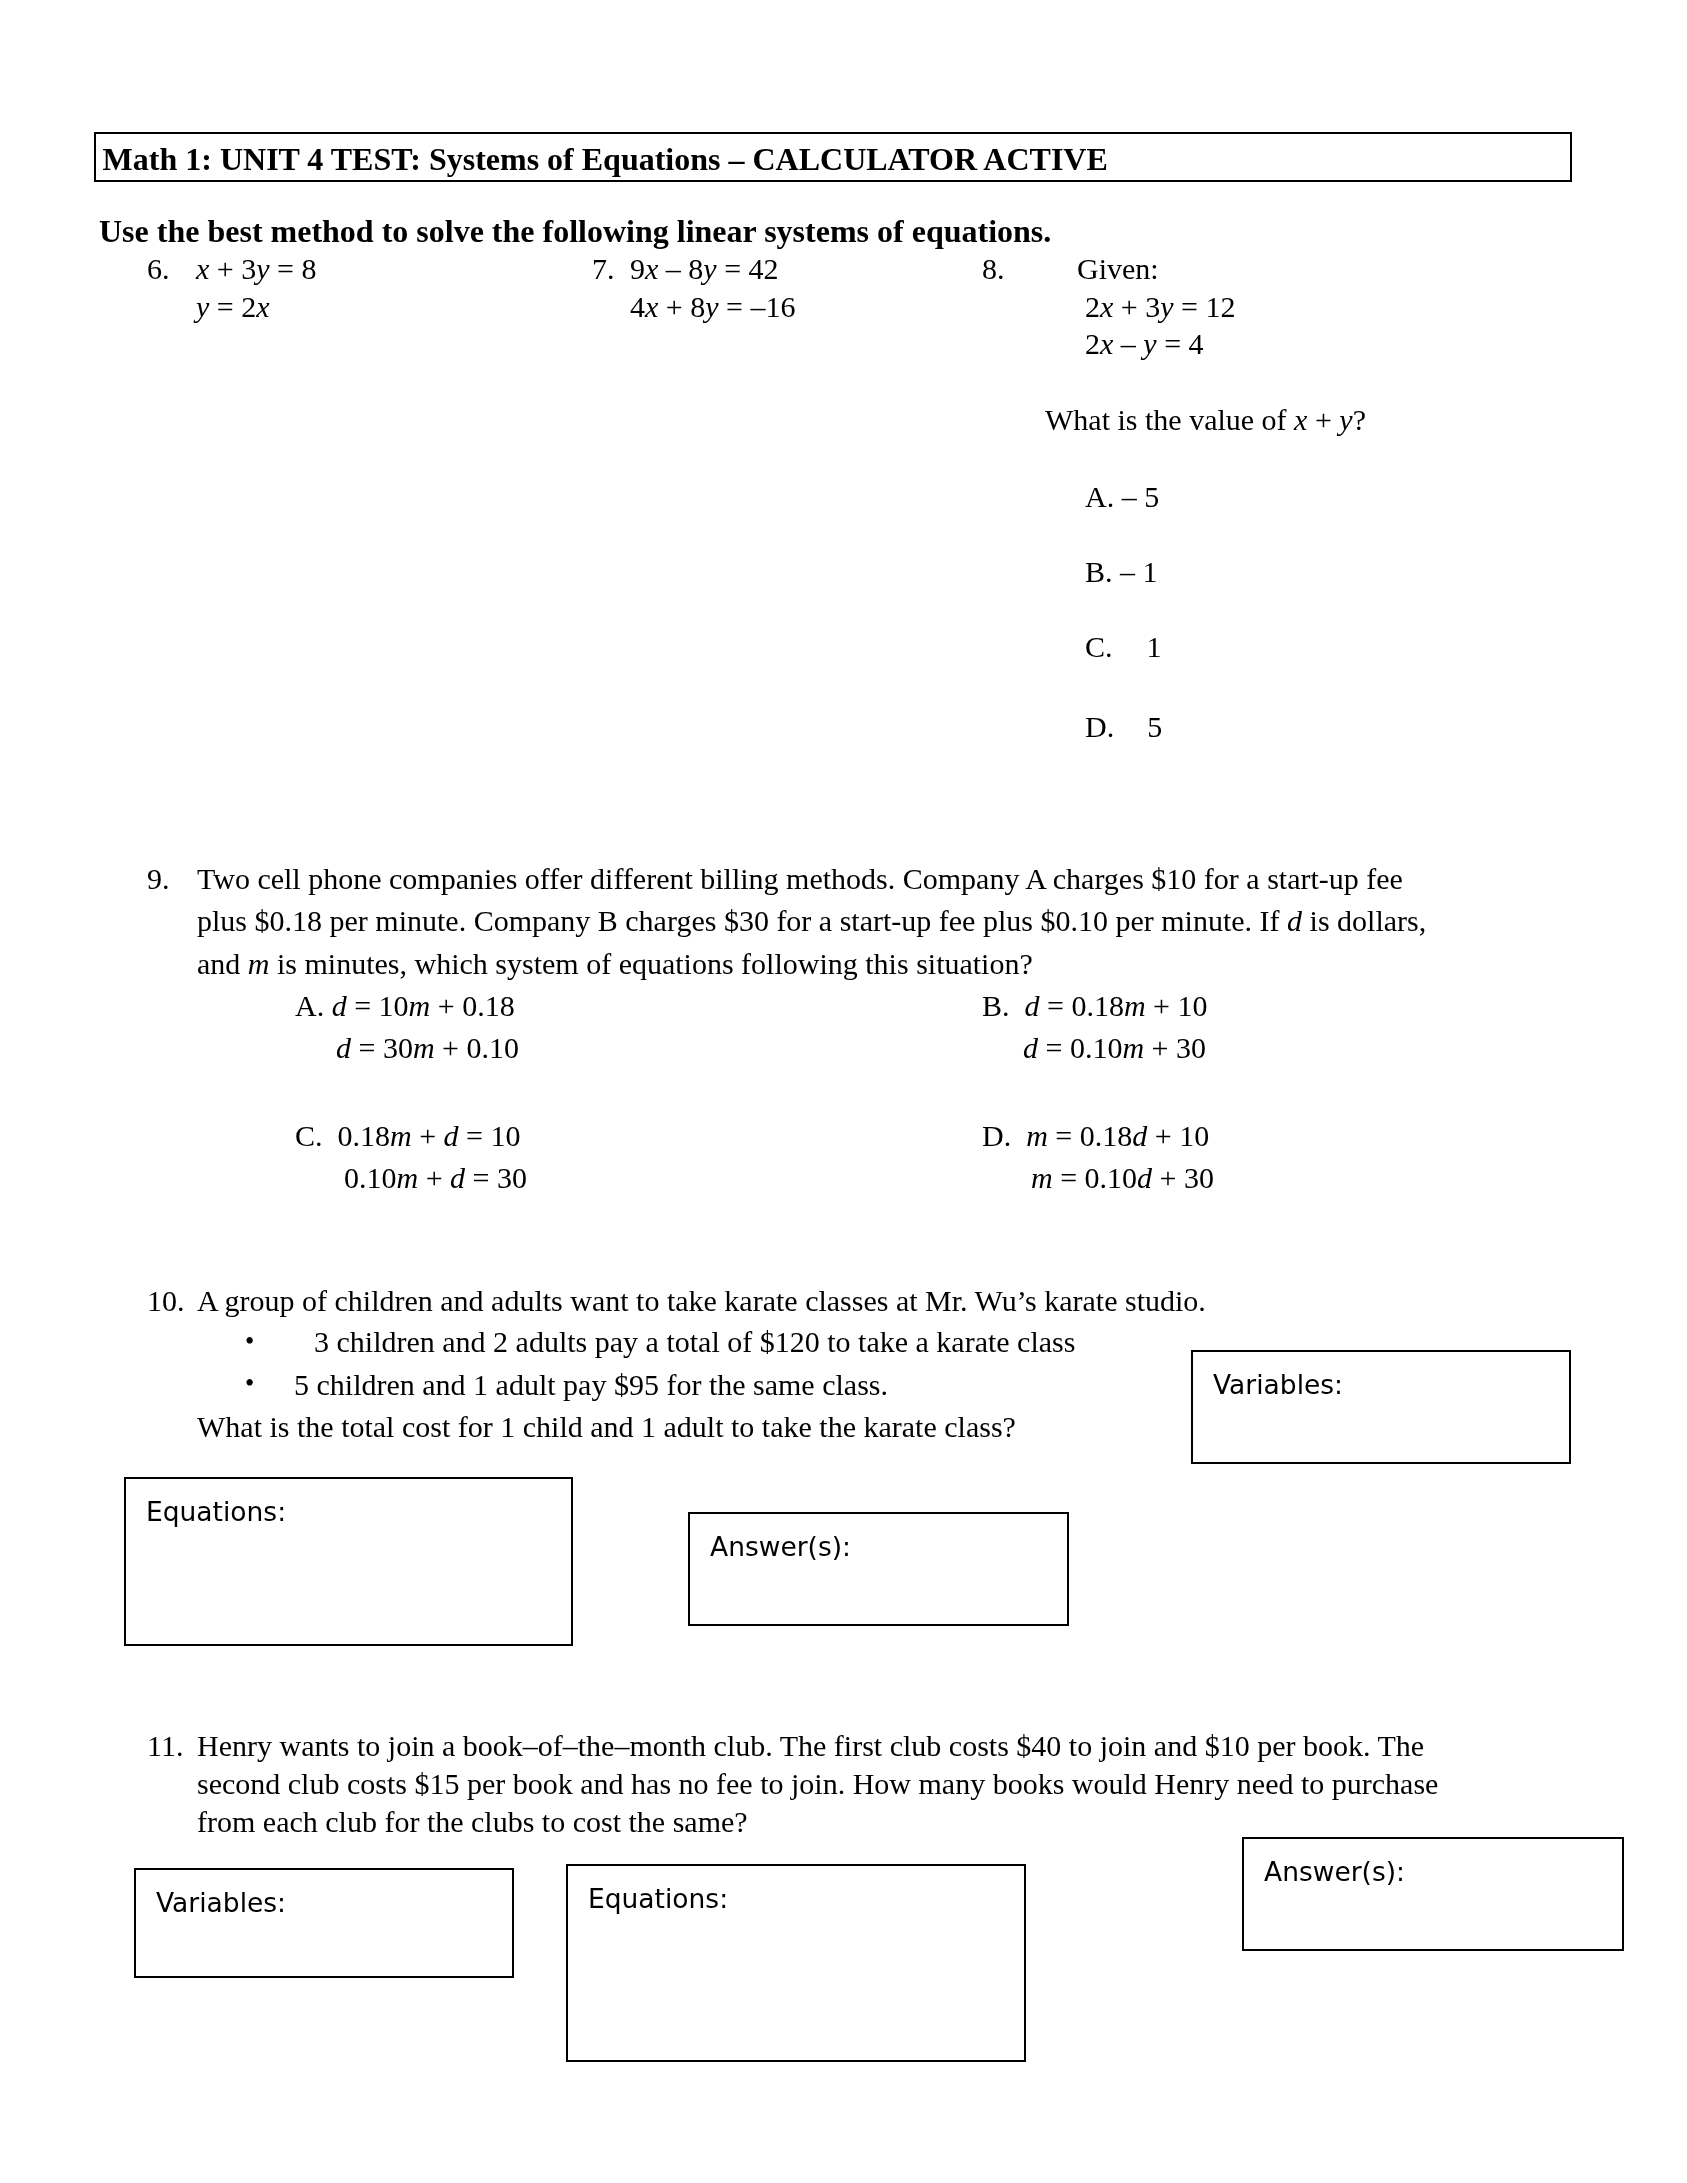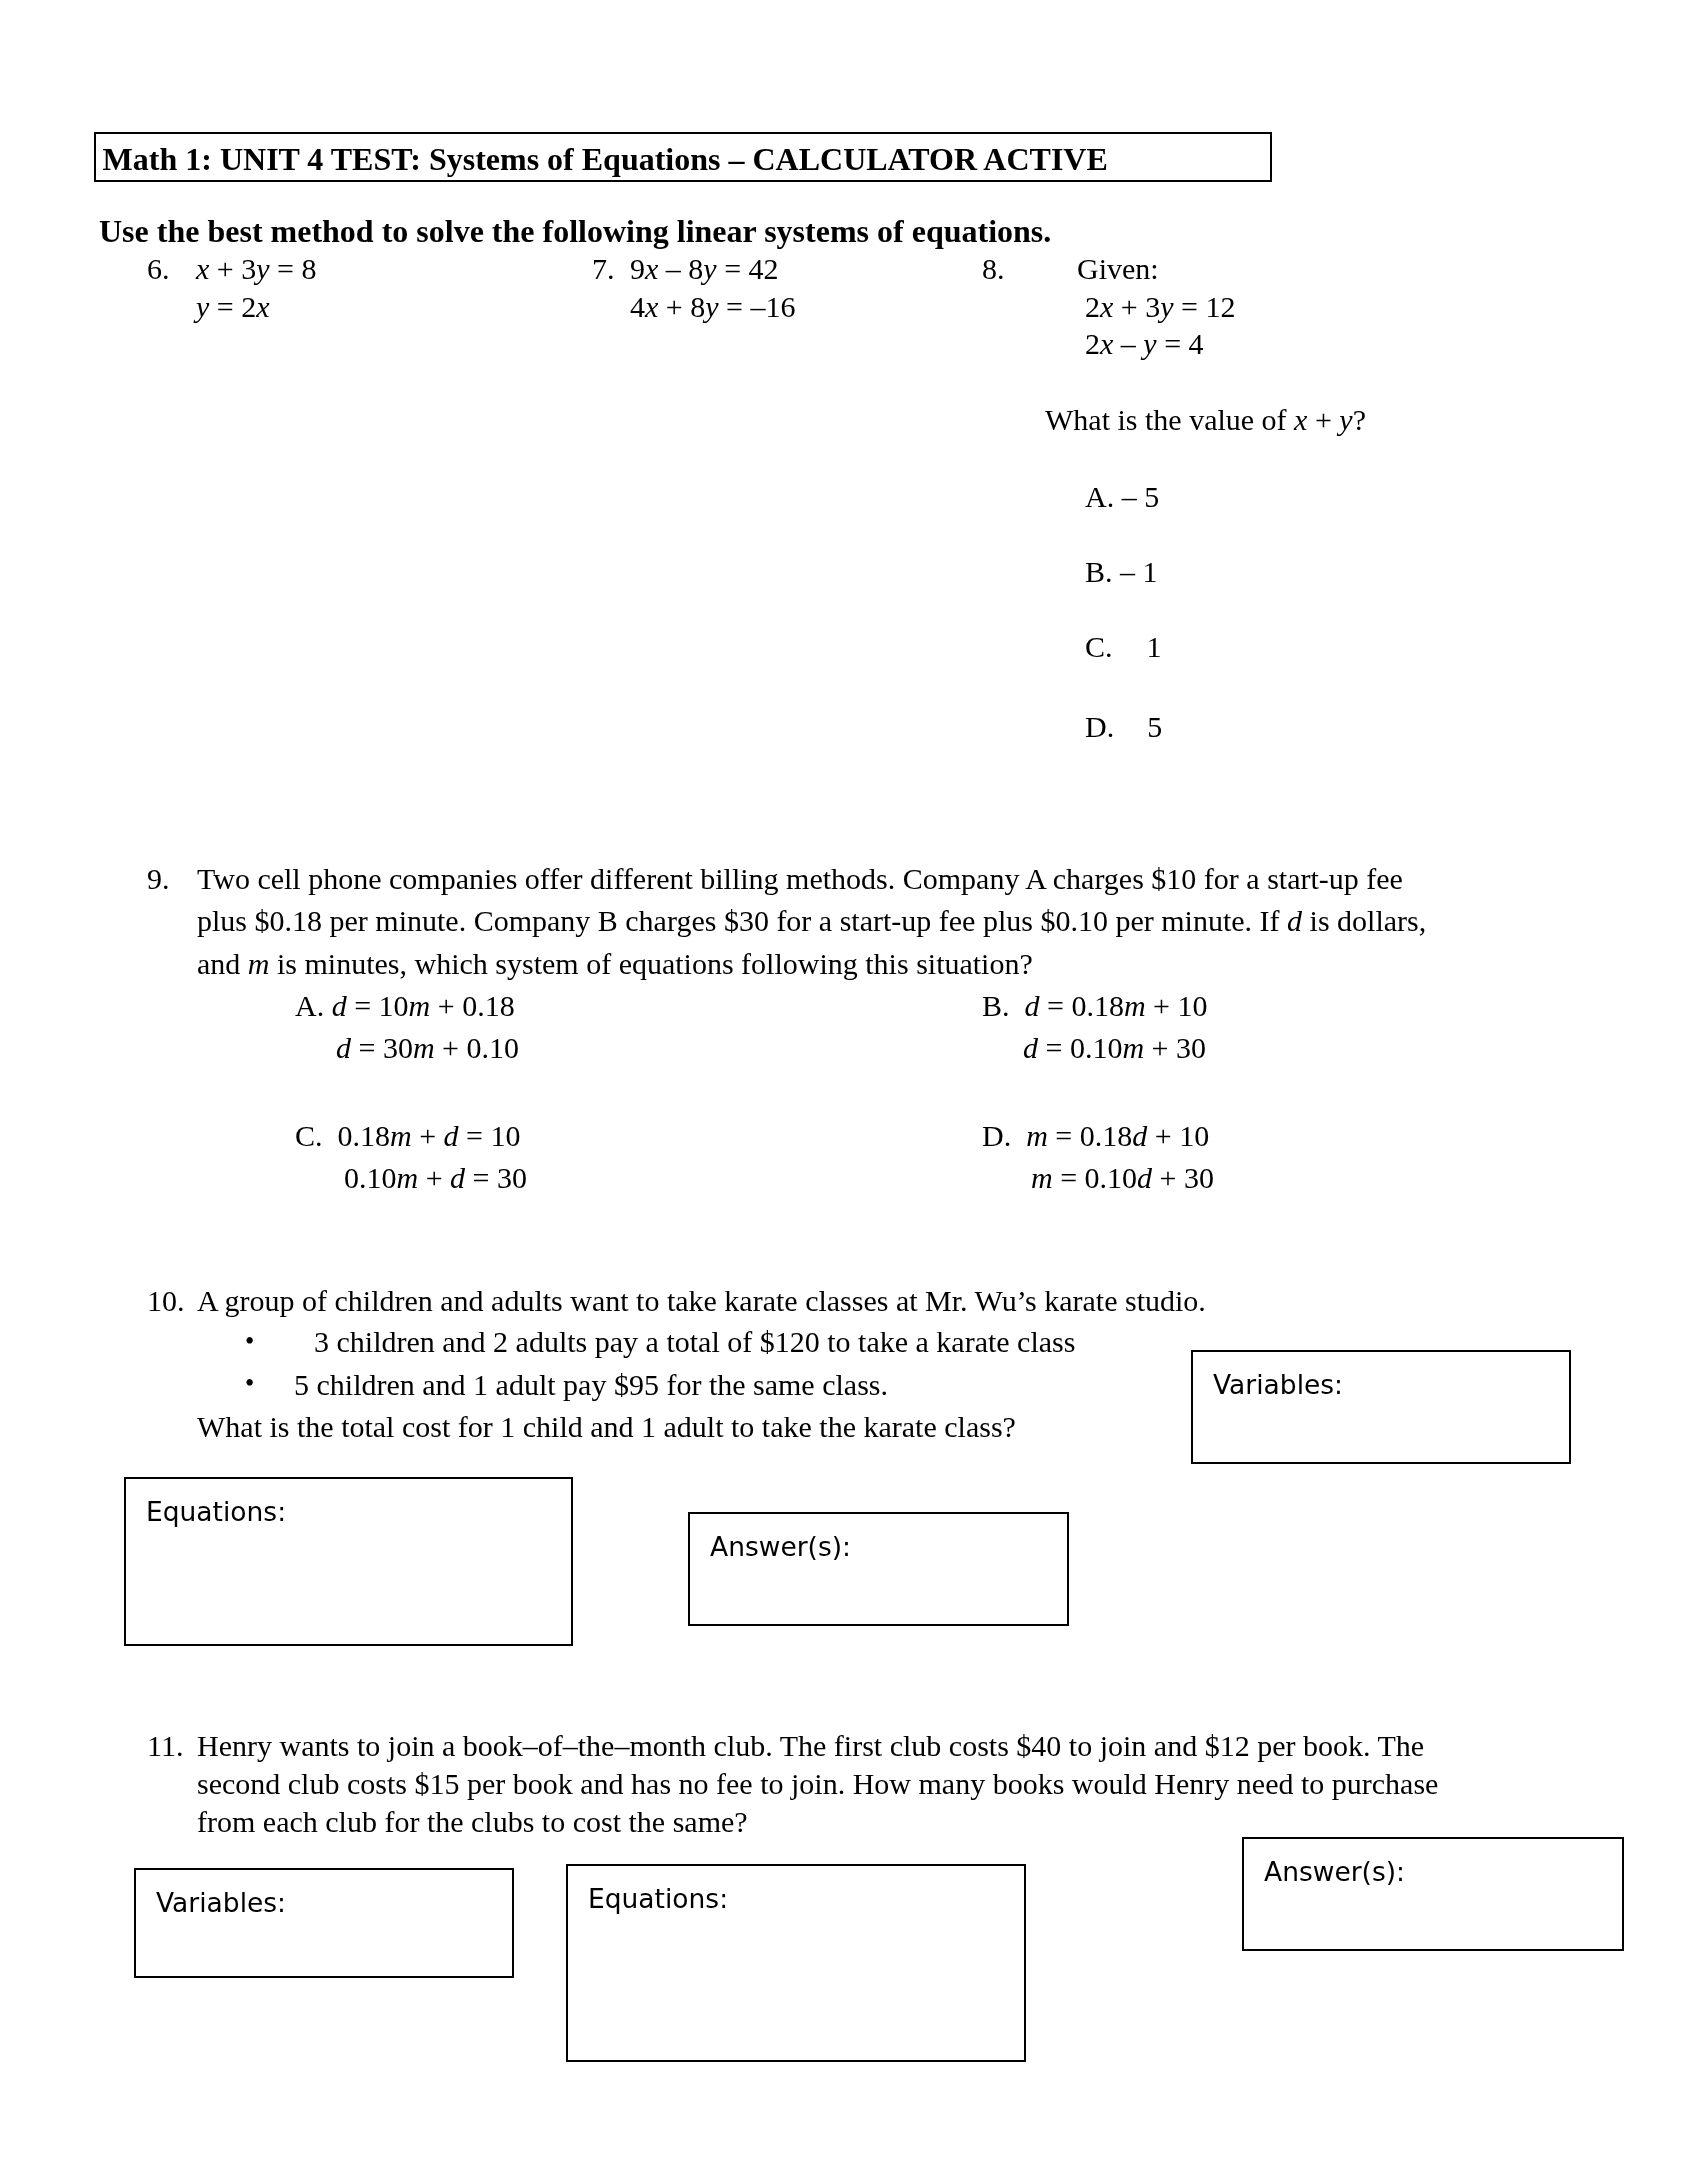--- a/index.html
+++ b/index.html
@@ -3,21 +3,21 @@
   <meta charset="utf-8">
   <style>
     html, body { margin: 0; padding: 0; background: #ffffff; }
     body {
       width: 1687px; height: 2183px; position: relative; overflow: hidden;
       font-family: "Liberation Serif", "DejaVu Serif", serif; color: #000;
     }
     .abs { position: absolute; white-space: nowrap; }
     .t { font-size: 30px; line-height: 1; }
     .title-box {
-      position: absolute; left: 94px; top: 132px; width: 1178px; height: 50px;
+      position: absolute; left: 94px; top: 132px; width: 1478px; height: 50px;
       border: 2px solid #000; box-sizing: border-box; padding-left: 32px;
     }
     .title-text {
       position: absolute; left: 6.6px; top: 6.6px;
       font-weight: bold; font-size: 32px; white-space: nowrap;
     }
     .instr { font-weight: bold; font-size: 32px; }
     i { font-style: italic; }
     .box {
       position: absolute; border: 2px solid #000; box-sizing: border-box; background: #fff;
@@ -86,21 +86,21 @@
   <span class="box-label">Variables:</span>
 </div>
 <div class="box" style="left:124px; top:1477px; width:449px; height:169px;">
   <span class="box-label">Equations:</span>
 </div>
 <div class="box" style="left:688px; top:1512px; width:381px; height:114px;">
   <span class="box-label">Answer(s):</span>
 </div>
 
 <div class="abs t" style="left:147px; top:1731px;">11.</div>
-<div class="abs t" style="left:197px; top:1731px;">Henry wants to join a book–of–the–month club. The first club costs $40 to join and $12 per book. The</div>
+<div class="abs t" style="left:197px; top:1731px;">Henry wants to join a book–of–the–month club. The first club costs $40 to join and $10 per book. The</div>
 <div class="abs t" style="left:197px; top:1769px;">second club costs $15 per book and has no fee to join. How many books would Henry need to purchase</div>
 <div class="abs t" style="left:197px; top:1807px;">from each club for the clubs to cost the same?</div>
 
 <div class="box" style="left:134px; top:1868px; width:380px; height:110px;">
   <span class="box-label">Variables:</span>
 </div>
 <div class="box" style="left:566px; top:1864px; width:460px; height:198px;">
   <span class="box-label">Equations:</span>
 </div>
 <div class="box" style="left:1242px; top:1837px; width:382px; height:114px;">

